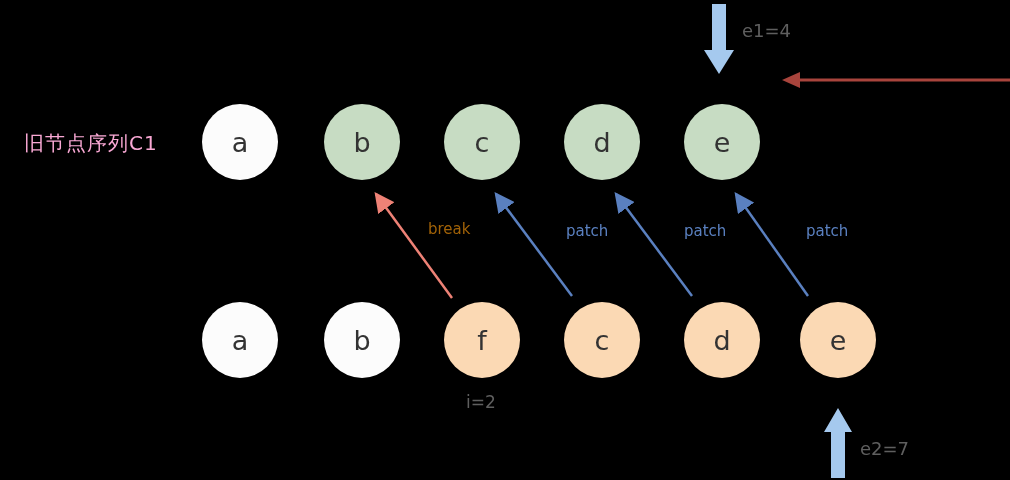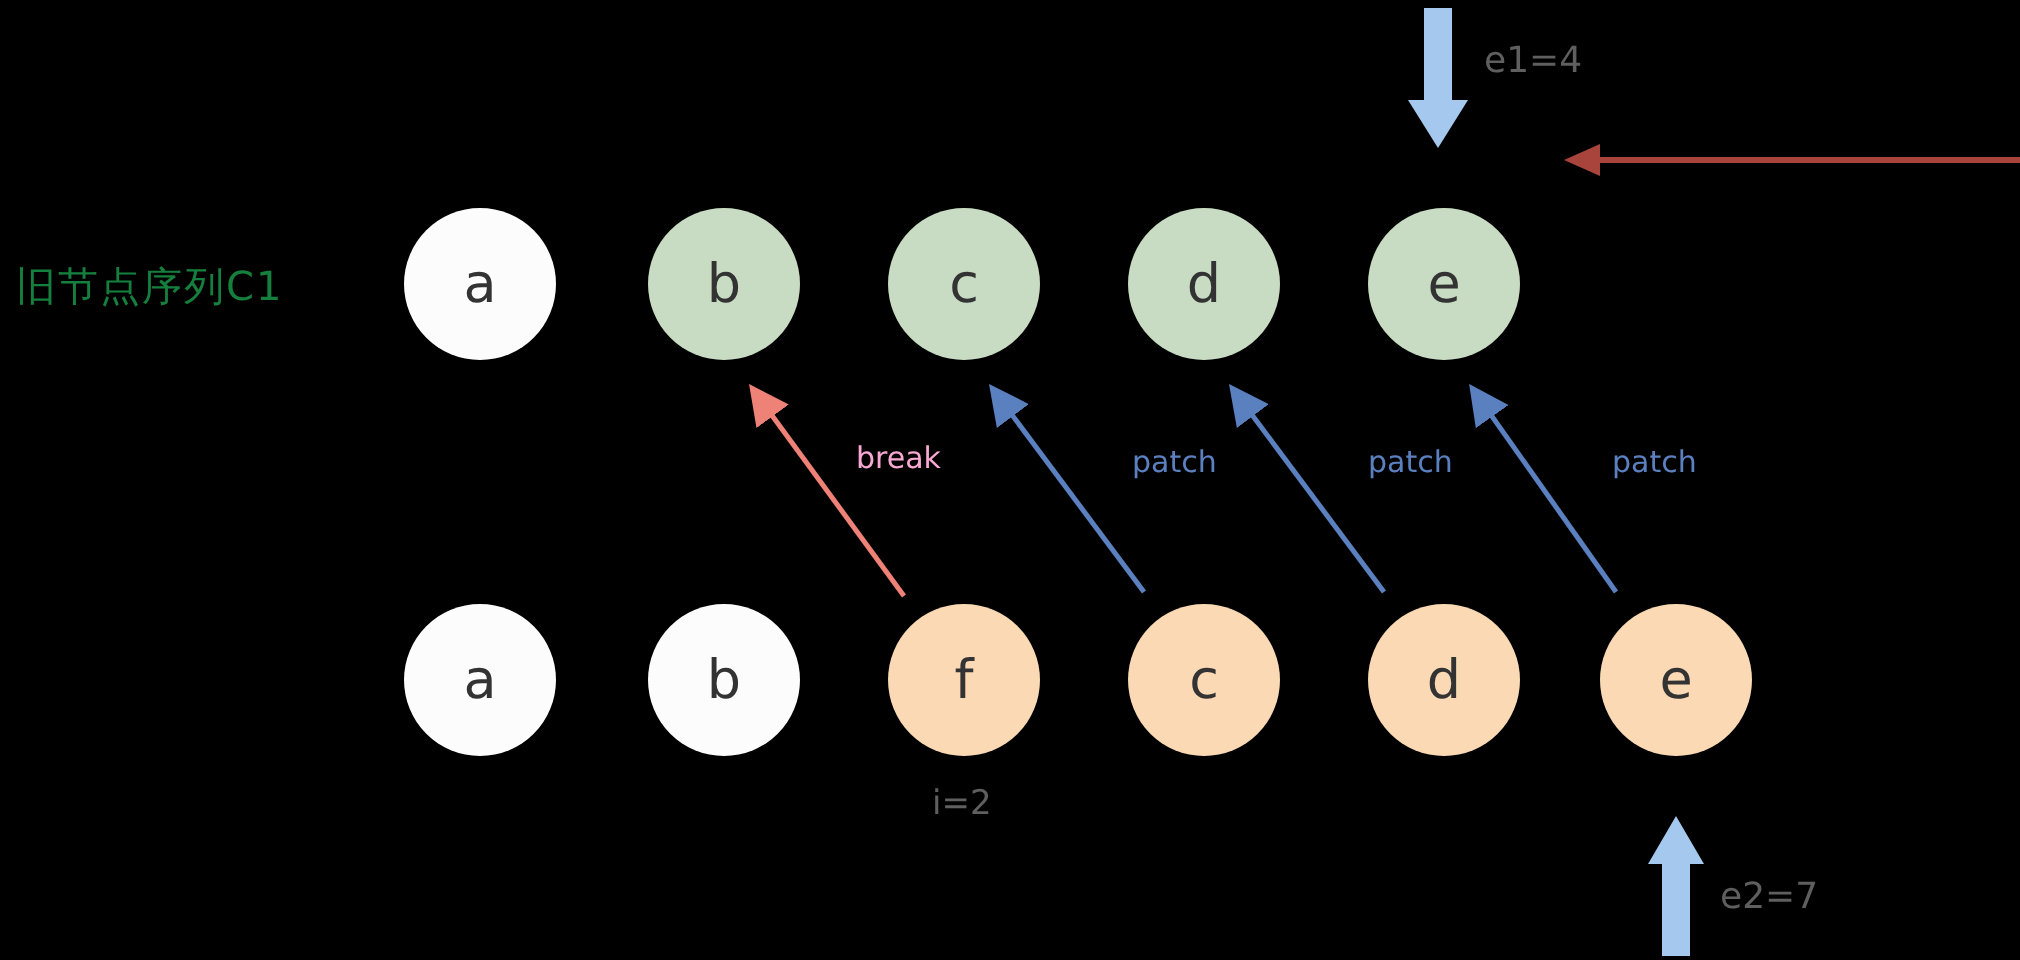--- a/index.html
+++ b/index.html
@@ -10,24 +10,25 @@
   }
   .canvas {
     position: relative;
     width: 1010px; height: 480px;
     background: #000;
     overflow: hidden;
   }
   svg.overlay { position: absolute; left: 0; top: 0; pointer-events: none; }
   .row-label {
     position: absolute;
-    color: #15803d;
+    color: #f9a8d4;
     font-size: 20px;
     letter-spacing: 1px;
     white-space: nowrap;
+    margin-left: 16px;
   }
   .node {
     position: absolute;
     width: 76px; height: 76px;
     border-radius: 50%;
     display: flex; align-items: center; justify-content: center;
     font-size: 27px;
     color: #333333;
   }
   .node.white  { background: #fcfcfc; }
@@ -38,21 +39,21 @@
     color: #5f5f5f;
     font-size: 18px;
     white-space: nowrap;
   }
   .arrow-label {
     position: absolute;
     font-size: 15px;
     white-space: nowrap;
   }
   .arrow-label.blue   { color: #5a80c0; margin-left: 16px; }
-  .arrow-label.salmon { color: #f9a8d4; }
+  .arrow-label.salmon { color: #a16207; }
 </style>
 </head>
 <body>
 
 <div class="canvas">
 
   <svg class="overlay" width="1010" height="480" viewBox="0 0 1010 480">
     <defs>
       <marker id="arrow-blue" markerWidth="8" markerHeight="8" refX="7" refY="4" orient="auto">
         <path d="M0,0 L8,4 L0,8 Z" fill="#5a80c0"></path>

